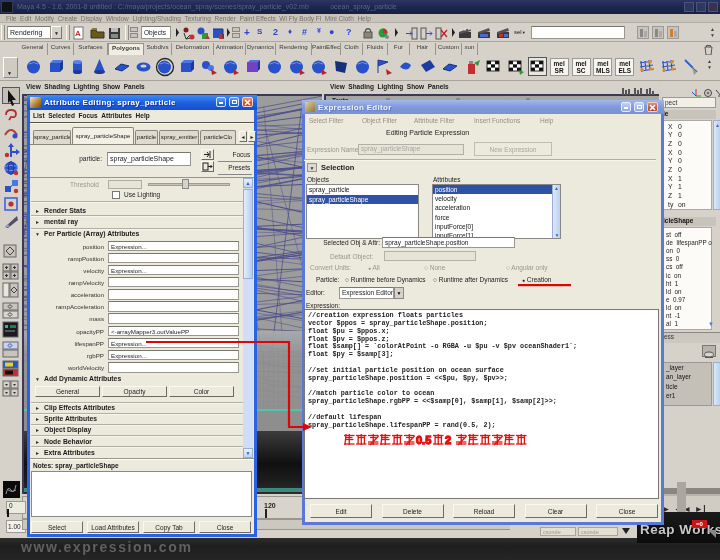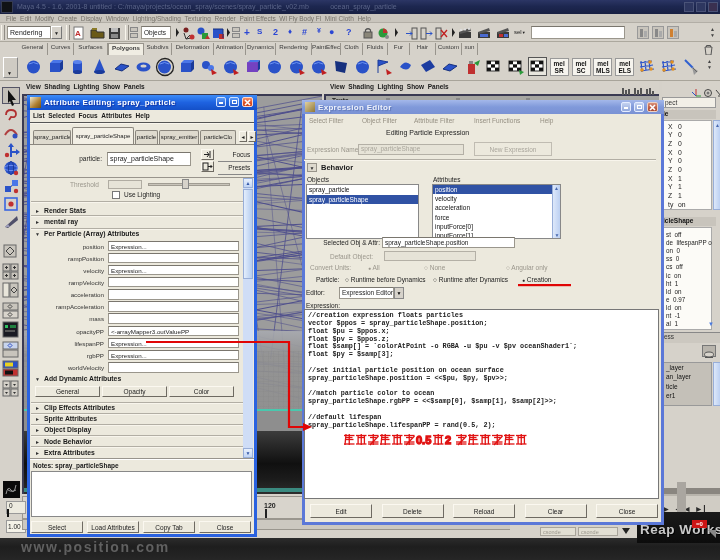--- a/index.html
+++ b/index.html
@@ -638,21 +638,21 @@
 
 <div class="a" style="left:510px;top:525px;width:150px;height:13px;background:#d6d2ca"></div>
 <div class="a" style="left:540px;top:527px;width:36px;height:9px;background:#e2dfd3;border:1px solid #a8a49a;font-size:5.5px;color:#9a968c;padding-left:2px;line-height:8px">csonde</div>
 <div class="a" style="left:578px;top:527px;width:40px;height:9px;background:#e2dfd3;border:1px solid #a8a49a;font-size:5.5px;color:#9a968c;padding-left:2px;line-height:8px">csonde</div>
 <div class="a" style="left:622px;top:528px;width:0;height:0;border-left:4px solid transparent;border-right:4px solid transparent;border-top:6px solid #222"></div>
 <div class="a" style="left:652px;top:478px;width:8px;height:42px;background:#a29e96"></div>
 <div class="a" style="left:663px;top:488px;width:57px;height:6px;background:#8a8680"></div>
 <div class="a" style="left:677px;top:482px;width:9px;height:38px;background:#aaa6a0"></div>
 
 <div class="a" style="left:0;top:538px;width:720px;height:22px;background:linear-gradient(180deg,#2c2c2c,#1e1e1e 40%,#262626)"></div>
-<div class="a" style="left:21px;top:539px;font-size:14px;font-weight:bold;color:#606060;letter-spacing:1.6px">www.position.com</div>
+<div class="a" style="left:21px;top:539px;font-size:14px;font-weight:bold;color:#606060;letter-spacing:1.6px">www.expression.com</div>
 <div class="a" style="left:637px;top:512px;width:83px;height:31px;background:linear-gradient(180deg,#1a1a1a,#0c0c0c)"></div>
 <div class="a" style="left:640px;top:522px;font-size:13.5px;font-weight:bold;color:#c8c8c8;white-space:nowrap;text-shadow:1px 1px 0 #000;letter-spacing:0.5px">Reap Works</div>
 <div class="a" style="left:692px;top:520px;width:15px;height:8px;background:#cc1515;color:#fff;font-size:6px;text-align:center;line-height:8px;font-weight:bold">=0</div>
 <div class="a" style="left:708px;top:524px;width:8px;height:8px"><svg width="8" height="8">
       <path d="M0 0 L8 0 L8 8Z" fill="#888"></path>
     </svg></div>
 
 <div class="a" id="aewin" style="left:27px;top:95px;width:230px;height:442px">
     <div class="a" style="left:0;top:0;width:230px;height:442px;border:3px solid #2a62e0;background:#ece9dd"></div>
     <div class="a" style="left:0;top:0;width:230px;height:15px;background:linear-gradient(180deg,#3c8cf8 0%,#1e62e0 50%,#1450c8 100%)"></div>
@@ -783,21 +783,21 @@
     <div class="a" style="left:60px;top:17px;font-size:6.5px;color:#958f82;white-space:nowrap">Object Filter</div>
     <div class="a" style="left:112px;top:17px;font-size:6.5px;color:#958f82;white-space:nowrap">Attribute Filter</div>
     <div class="a" style="left:172px;top:17px;font-size:6.5px;color:#958f82;white-space:nowrap">Insert Functions</div>
     <div class="a" style="left:238px;top:17px;font-size:6.5px;color:#958f82;white-space:nowrap">Help</div>
     <div class="a" style="left:84px;top:29px;font-size:7px;color:#222">Editing Particle Expression</div>
     <div class="glbl" style="left:5px;top:46px">Expression Name</div>
     <div class="a" style="left:56px;top:44px;width:106px;height:11px;background:#e6e3d7;border:1px solid #b4b0a6;font-size:6.5px;color:#aaa69c;padding-left:2px">spray_particleShape</div>
     <div class="a" style="left:172px;top:42px;width:78px;height:14px;background:#ece9dd;border:1px solid #c0bcb2;font-size:6.5px;color:#aaa69c;text-align:center;line-height:13px">New Expression</div>
     <div class="sep" style="left:2px;top:59px;width:352px"></div>
     <div class="a" style="left:5px;top:63px;width:10px;height:9px;background:#ddd9cd;border:1px solid #98948a;font-size:5px;text-align:center;line-height:8px;color:#333">▼</div>
-    <div class="hdr" style="left:19px;top:63px;font-size:7.5px">Behavior</div>
+    <div class="hdr" style="left:19px;top:63px;font-size:7.5px">Selection</div>
     <div class="a" style="left:5px;top:76px;font-size:6.5px;color:#222">Objects</div>
     <div class="a" style="left:131px;top:76px;font-size:6.5px;color:#222">Attributes</div>
     <div class="a" style="left:4px;top:84px;width:113px;height:55px;background:#fff;border:1px solid #888">
       <div style="font-size:6.5px;color:#111;padding-left:2px;line-height:9.5px;white-space:nowrap">spray_particle</div>
       <div style="font-size:6.5px;color:#fff;background:#3052a4;padding-left:2px;line-height:9.5px;white-space:nowrap">spray_particleShape</div>
     </div>
     <div class="a" style="left:130px;top:84px;width:129px;height:55px;background:#fff;border:1px solid #888">
       <div style="font-size:6.5px;color:#fff;background:#3052a4;padding-left:2px;line-height:9.2px">position</div>
       <div style="font-size:6.5px;color:#111;padding-left:2px;line-height:9.2px">velocity</div>
       <div style="font-size:6.5px;color:#111;padding-left:2px;line-height:9.2px">acceleration</div>

